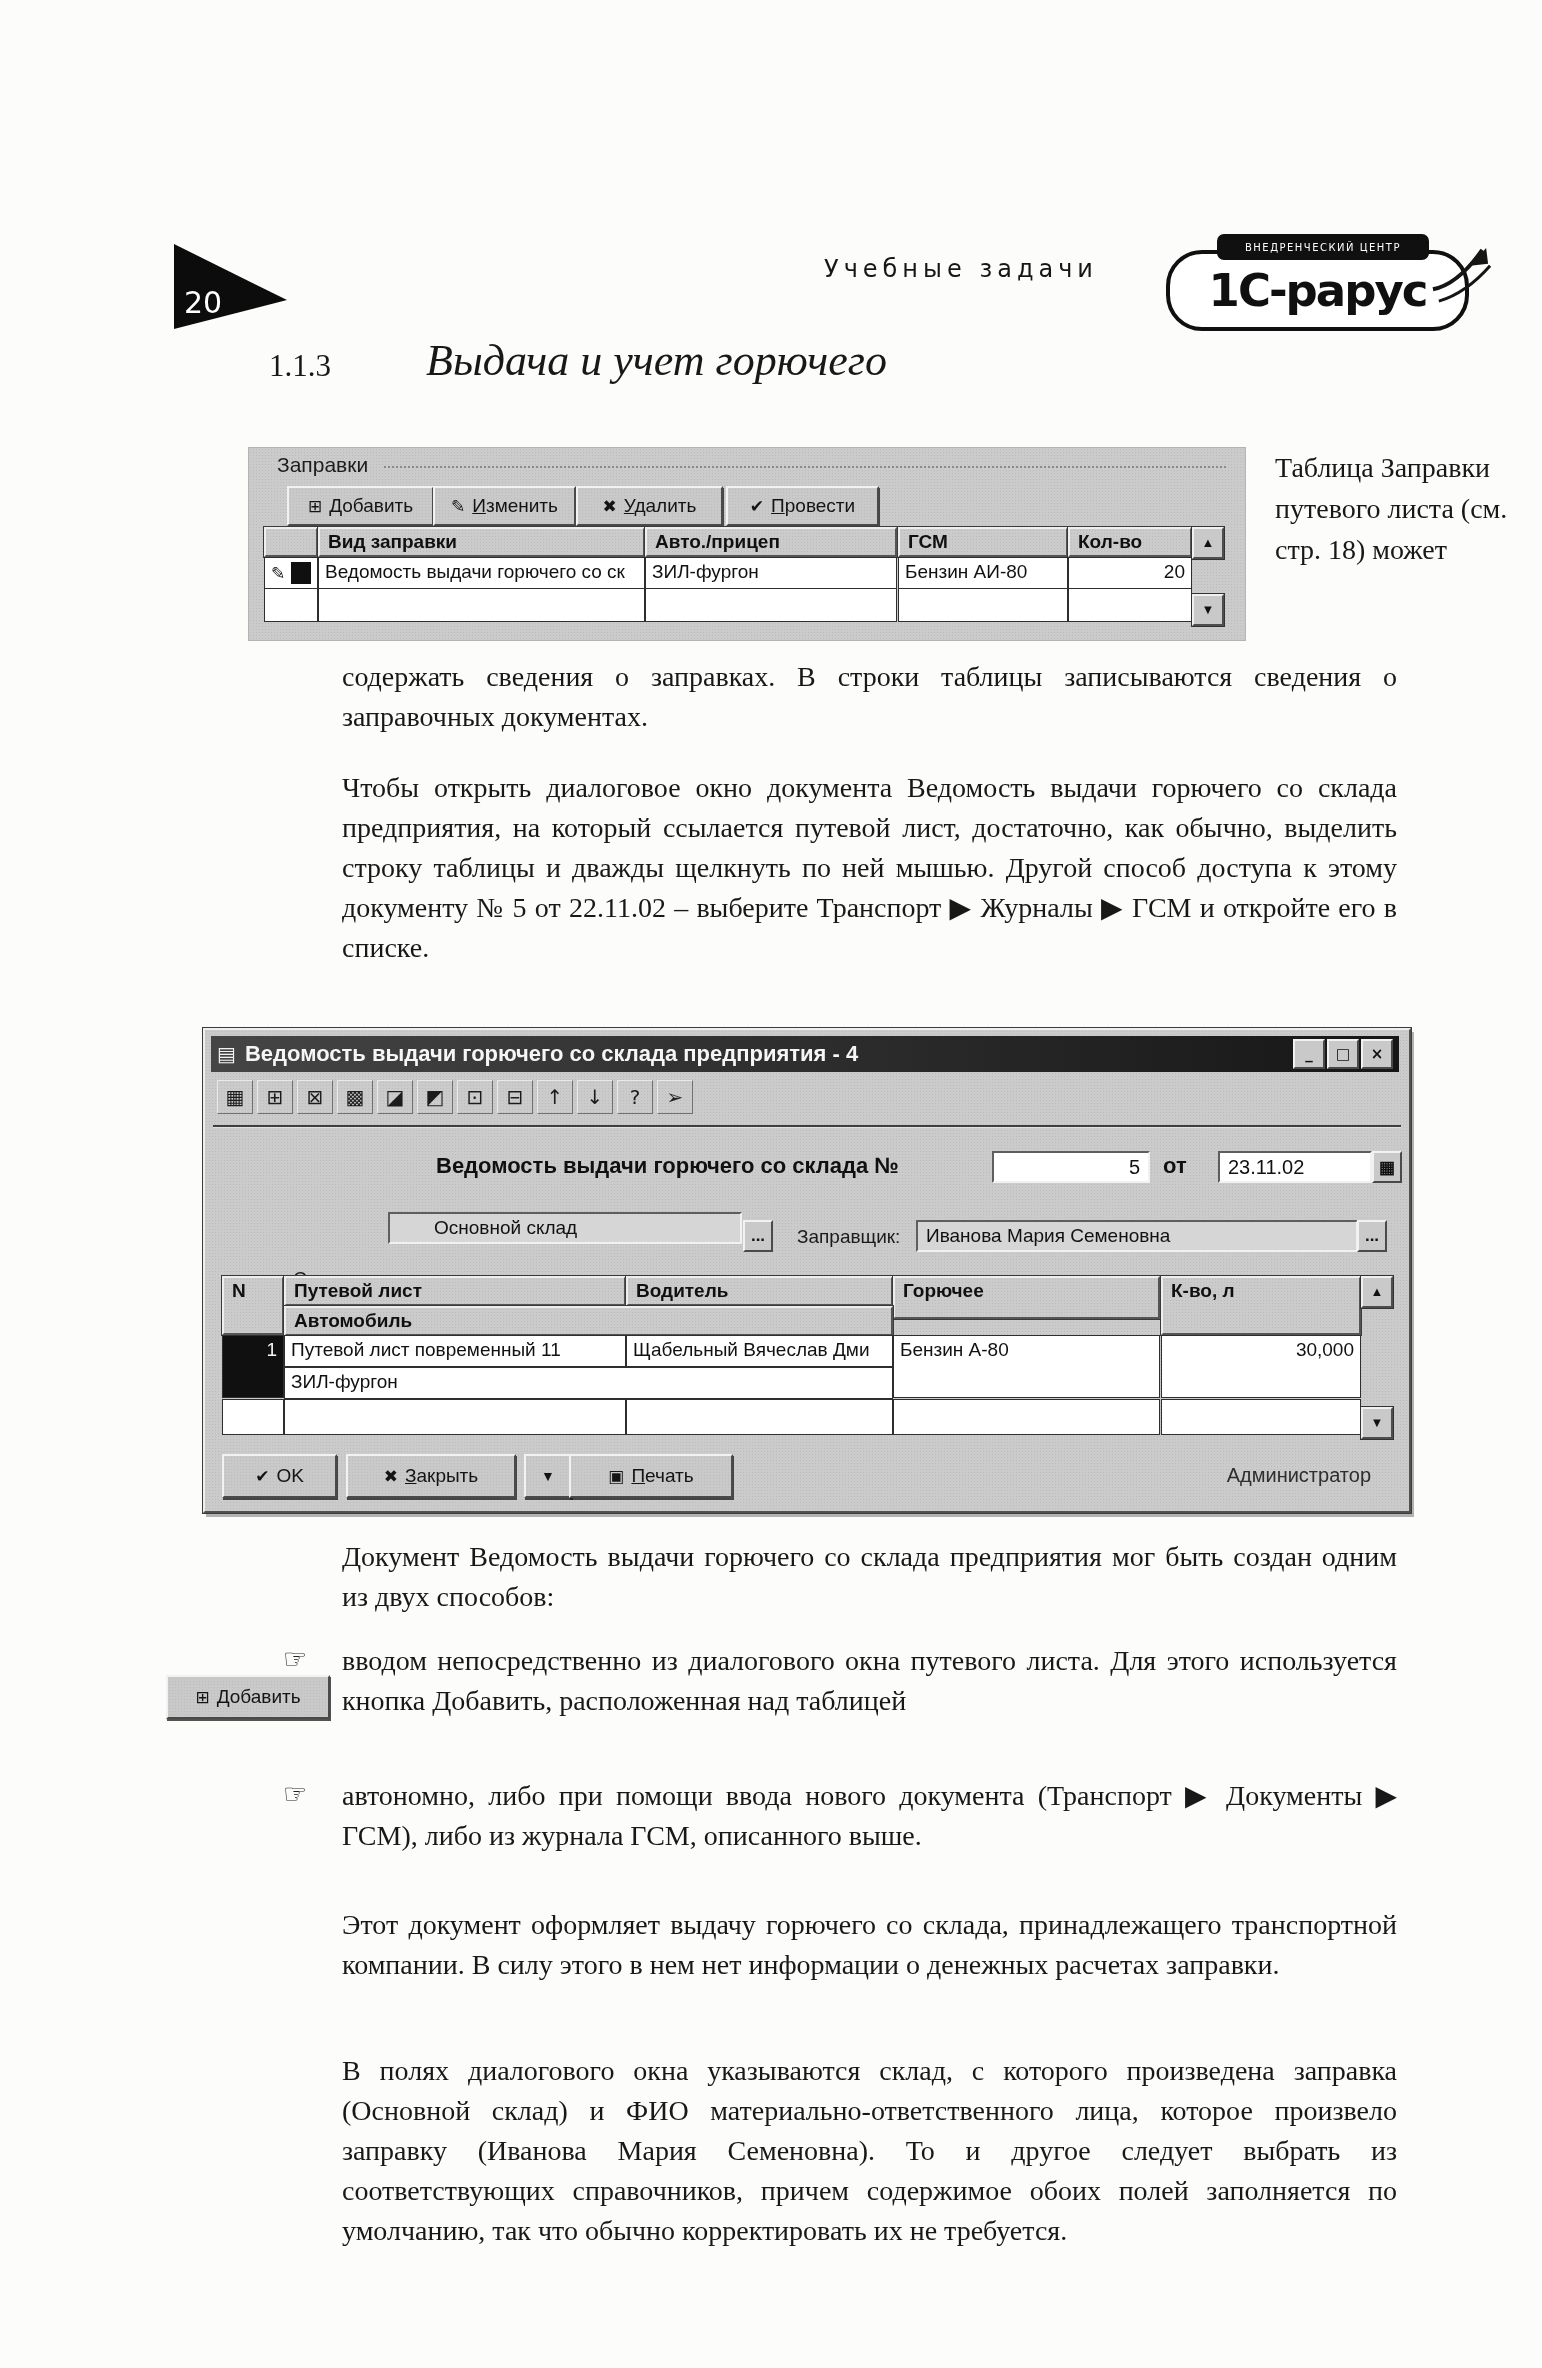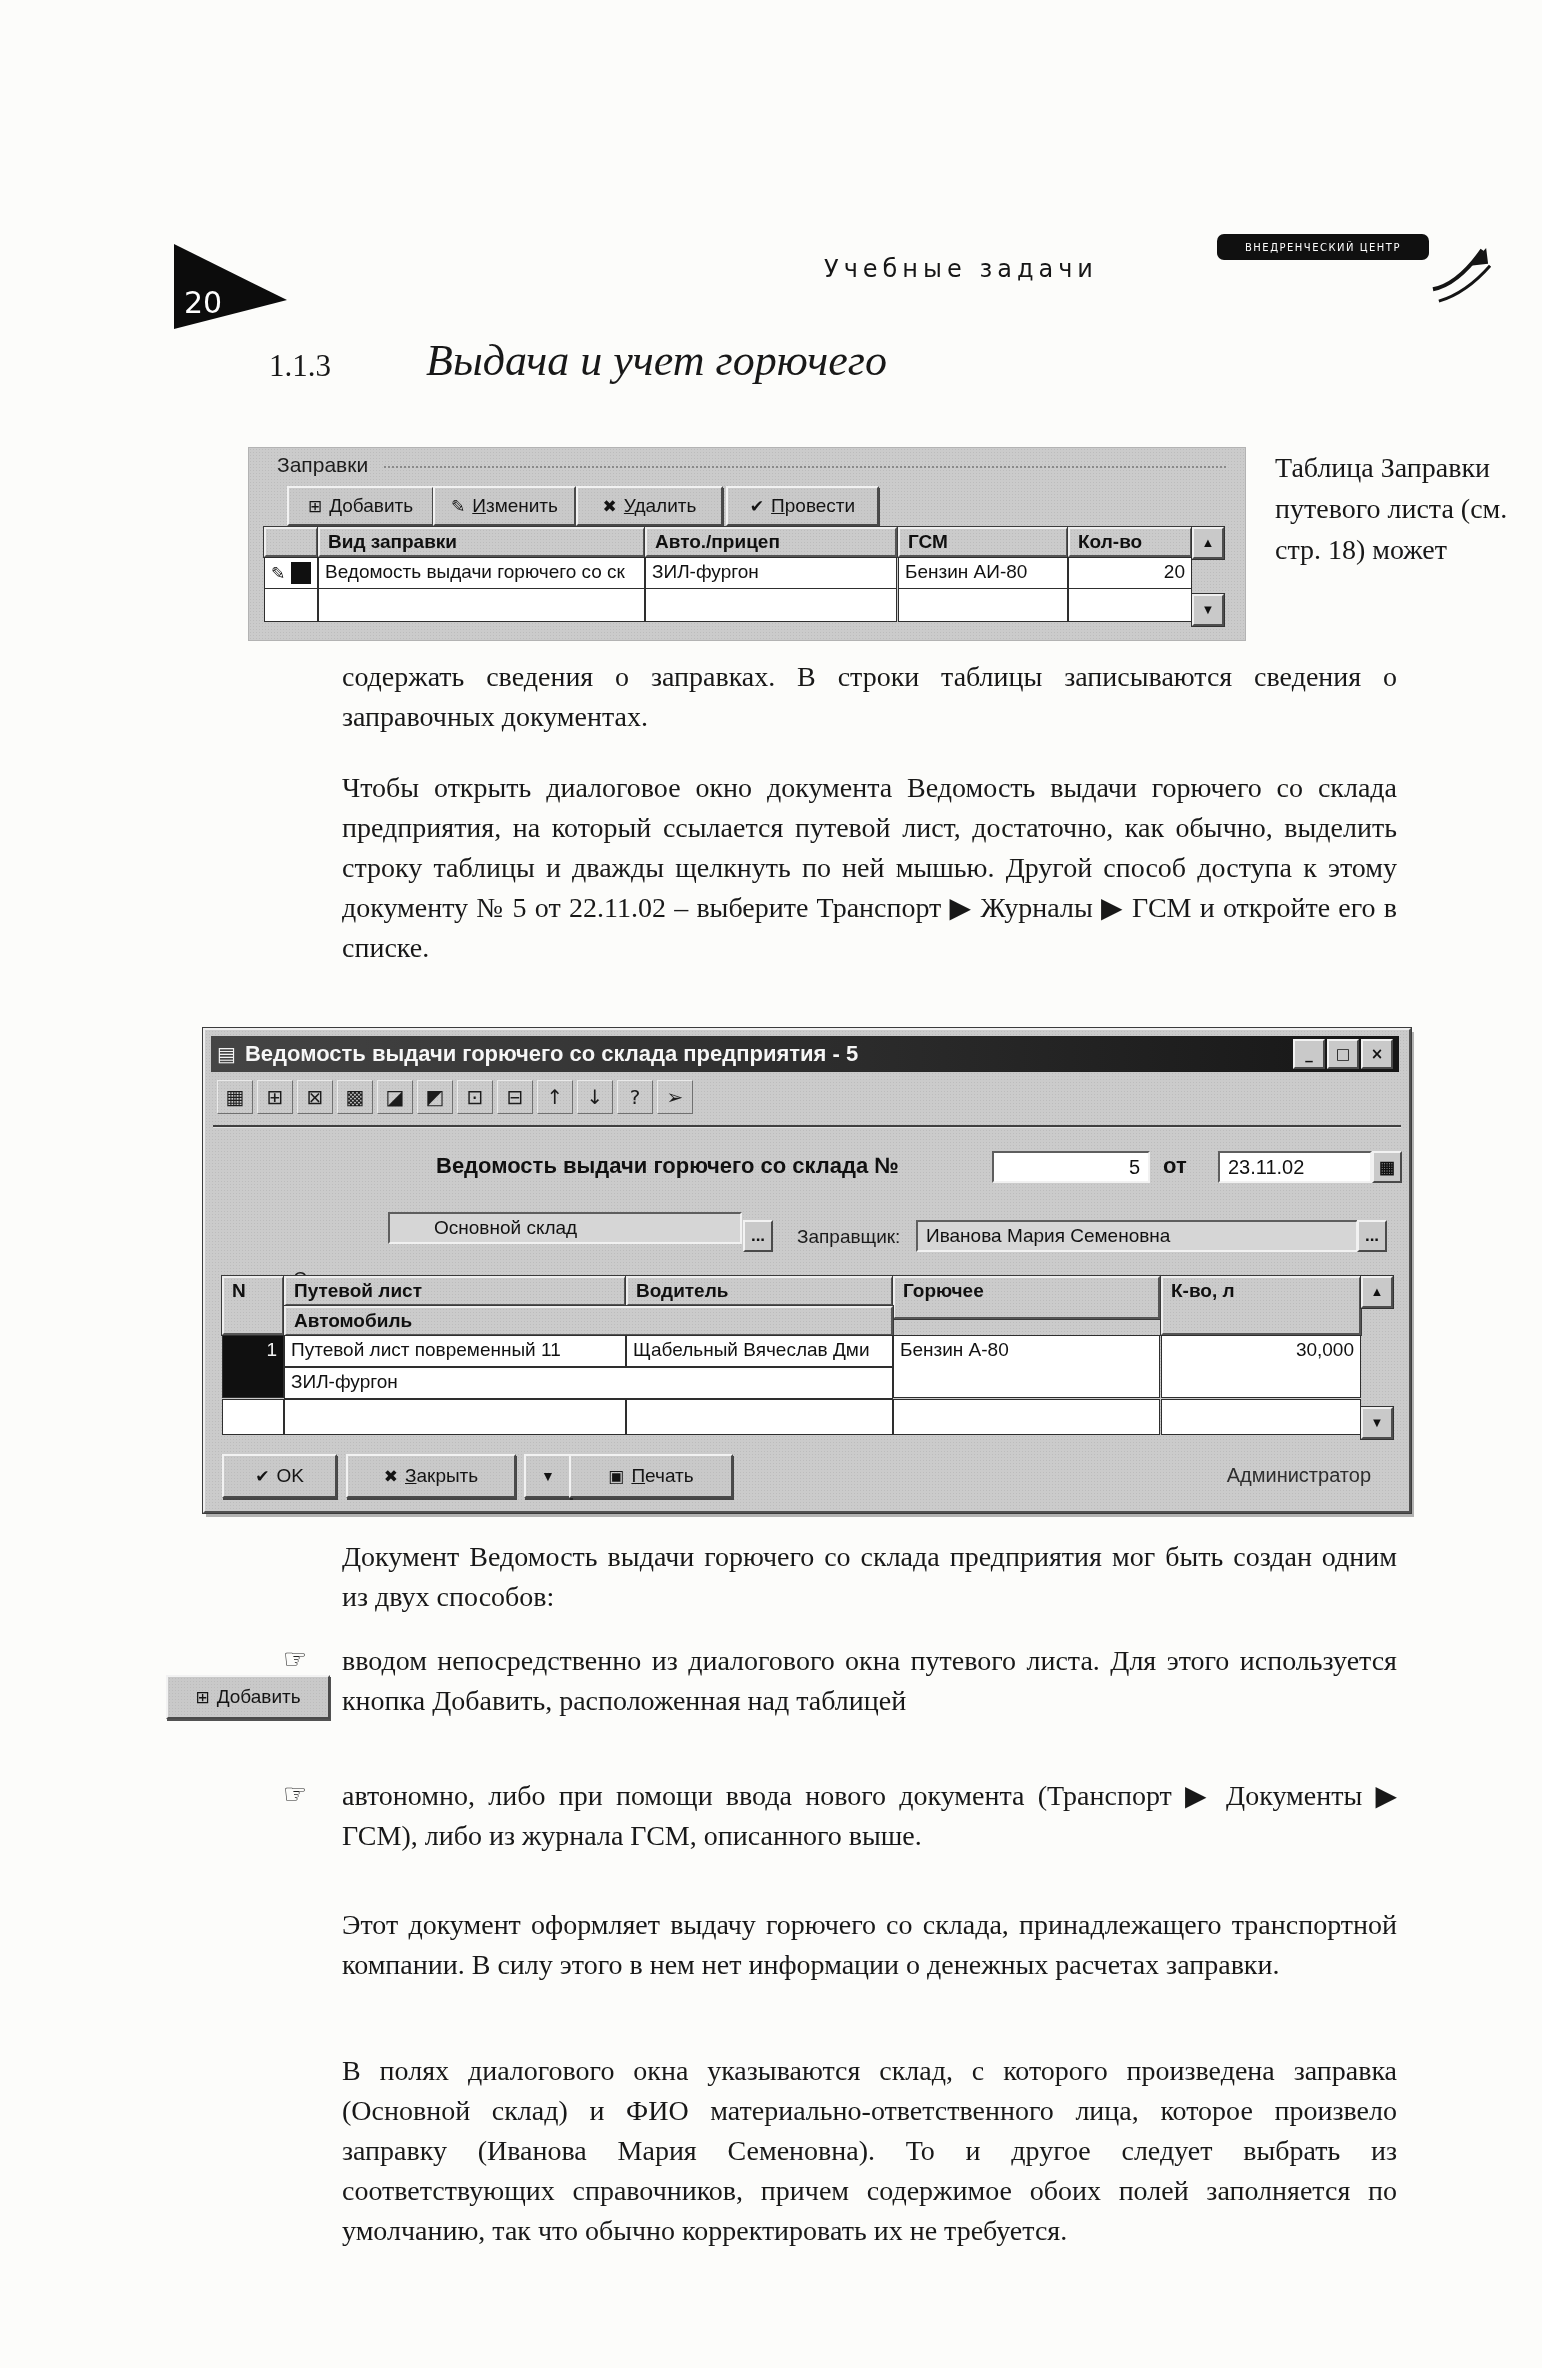--- a/index.html
+++ b/index.html
@@ -98,20 +98,23 @@
 </head>
 <body>
 
 <div class="page">
 
   <div class="page-badge"></div>
   <div class="page-number">20</div>
   <div class="header-right">Учебные задачи</div>
 
   <div class="logo">
+    <div class="logo-box">
+      <span class="logo-text">1С-рарус</span>
+    </div>
     <div class="logo-banner">ВНЕДРЕНЧЕСКИЙ ЦЕНТР</div>
     <svg class="logo-flourish" width="63" height="65" viewBox="0 0 64 66">
       <path d="M2 46 C22 42 38 26 52 6" stroke="#151515" stroke-width="4" fill="none"></path>
       <path d="M8 58 C28 52 46 38 60 22" stroke="#151515" stroke-width="3" fill="none"></path>
       <path d="M40 22 L56 4 L58 20 Z" fill="#151515"></path>
     </svg>
   </div>
 
   <div class="section-number">1.1.3</div>
   <div class="section-title">Выдача и учет горючего</div>
@@ -165,21 +168,21 @@
   </div>
 
   <div class="margin-note">Таблица Заправки путевого листа (см. стр. 18) может</div>
 
   <div class="para" style="top:657px;">содержать сведения о заправках. В строки таблицы записываются сведения о заправочных документах.</div>
   <div class="para" style="top:768px;">Чтобы открыть диалоговое окно документа Ведомость выдачи горючего со склада предприятия, на который ссылается путевой лист, достаточно, как обычно, выделить строку таблицы и дважды щелкнуть по ней мышью. Другой способ доступа к этому документу № 5 от 22.11.02 – выберите Транспорт ▶ Журналы ▶ ГСМ и откройте его в списке.</div>
 
   <div class="dialog ht">
     <div class="dlg-titlebar">
       <span class="dlg-doc-icon">▤</span>
-      <span class="dlg-title">Ведомость выдачи горючего со склада предприятия - 5</span>
+      <span class="dlg-title">Ведомость выдачи горючего со склада предприятия - 4</span>
       <span class="tb-btn">_</span>
       <span class="tb-btn">□</span>
       <span class="tb-btn">×</span>
     </div>
 
     <div class="dlg-toolbar">
       <span class="tool">▦</span>
       <span class="tool">⊞</span>
       <span class="tool">⊠</span>
       <span class="tool">▩</span>

